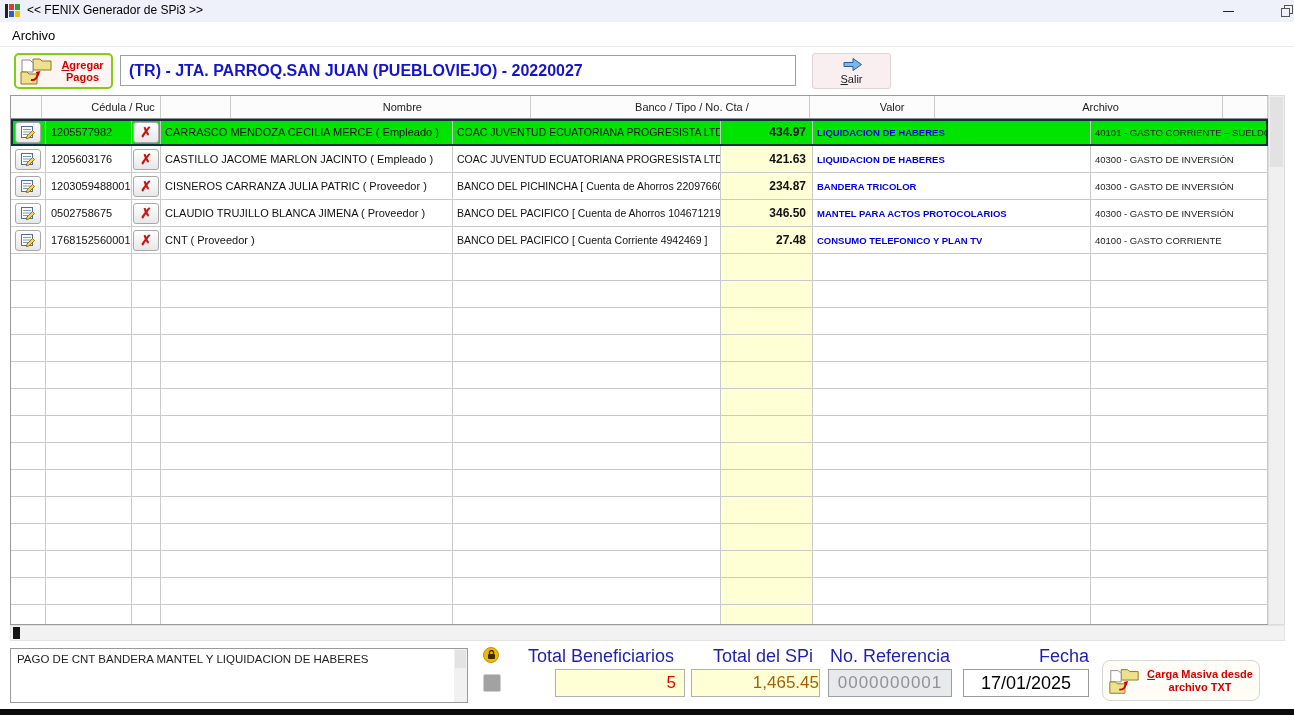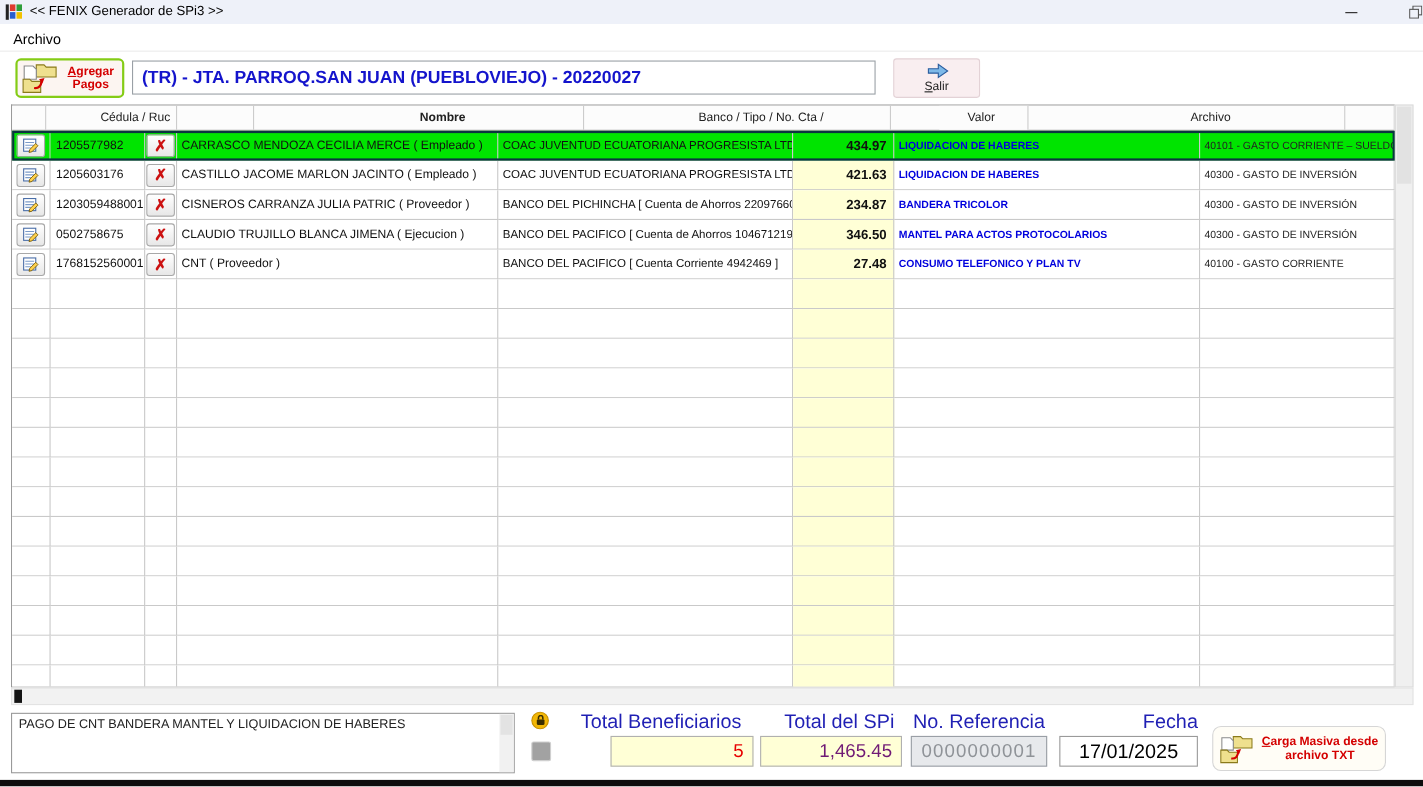--- a/index.html
+++ b/index.html
@@ -70,21 +70,21 @@
   .gray-square { position:absolute; left:483px; top:674px; width:18px; height:18px; background:#a2a2a2;
     border:1px solid #cfcfcf; border-radius:2px; }
   .flabel { position:absolute; top:646px; height:21px; font-size:18px; color:#1f1fb4; white-space:nowrap; }
   .lab-benef { left:516px; width:170px; text-align:center; }
   .lab-total { left:700px; width:126px; text-align:center; }
   .lab-ref   { left:826px; width:128px; text-align:center; }
   .lab-fecha { left:989px; width:100px; text-align:right; }
   .ffield { position:absolute; top:669px; height:28px; border:1px solid #b0b0b0; font-size:17px;
     line-height:26px; overflow:hidden; }
   .fld-benef { left:555px; width:130px; background:#ffffd6; color:#e80000; text-align:right; padding-right:8px; }
-  .fld-total { left:691px; width:129px; background:#ffffd6; color:#701a75; text-align:right; padding-right:8px; }
+  .fld-total { left:691px; width:129px; background:#ffffd6; color:#a16207; text-align:right; }
   .fld-ref   { left:828px; width:124px; background:#e7e9ec; color:#8f9398; text-align:center; letter-spacing:1px; border-color:#9a9fa6; }
   .fld-fecha { left:963px; width:126px; background:#fff; color:#000; text-align:center; font-size:18px; border-color:#9a9a9a; }
   .btn-carga { position:absolute; left:1102px; top:660px; width:158px; height:41px; background:#fffdf6;
     border:1px solid #d6d6d6; border-radius:8px; display:flex; align-items:center; cursor:pointer; }
   .btn-carga .txt { flex:1; font-size:11px; line-height:13px; font-weight:bold; color:#d40000; text-align:center; }
   .bottom-edge { position:absolute; left:0; top:709px; width:1294px; height:6px; background:#0c0c0c; }
   u { text-decoration:underline; }
 </style>
 </head>
 <body>
@@ -134,21 +134,21 @@
     </svg>
     <span class="txt"><u>S</u>alir</span>
   </div>
 </div>
 
 <div class="grid">
   <div class="ghead">
     <div class="cell c-edit"></div>
     <div class="cell c-cedula" style="justify-content:center;padding-left:0;">Cédula / Ruc</div>
     <div class="cell c-x"></div>
-    <div class="cell c-nombre" style="justify-content:center;padding-left:0;font-weight:bold;">Nombre</div>
+    <div class="cell c-nombre" style="justify-content:center;padding-left:0;">Nombre</div>
     <div class="cell c-banco" style="justify-content:center;padding-left:0;">Banco / Tipo / No. Cta /</div>
     <div class="cell c-valor" style="justify-content:center;background:#fcfcfc;font-weight:normal;font-size:11px;padding-right:4px;">Valor</div>
     <div class="cell c-detalle" style="justify-content:center;color:#222;font-weight:normal;font-size:11px;padding-left:0;">Archivo</div>
     <div class="cell c-codigo" style="justify-content:center;font-size:11px;padding-left:0;">Codigo de Ejecucion</div>
   </div>
   <div>
       <div class="grow sel">
         <div class="cell c-edit">
           <button class="mini-btn">
             <svg width="16" height="15" viewBox="0 0 16 15">
@@ -231,21 +231,21 @@
               <path d="M7 11 l5.5 -5.5 2 2 L9 13 l-2.6 .6 z" fill="#ffd24d" stroke="#7a5a00" stroke-width="0.8"></path>
             </svg>
           </button>
         </div>
         <div class="cell c-cedula">0502758675</div>
         <div class="cell c-x">
           <button class="mini-btn">
             <span class="x-glyph">✗</span>
           </button>
         </div>
-        <div class="cell c-nombre">CLAUDIO TRUJILLO BLANCA JIMENA   ( Ejecucion )</div>
+        <div class="cell c-nombre">CLAUDIO TRUJILLO BLANCA JIMENA   ( Proveedor )</div>
         <div class="cell c-banco">BANCO DEL PACIFICO [ Cuenta de Ahorros 1046712194 ]</div>
         <div class="cell c-valor">346.50</div>
         <div class="cell c-detalle">MANTEL PARA ACTOS PROTOCOLARIOS</div>
         <div class="cell c-codigo">40300 - GASTO DE INVERSIÓN</div>
       </div>
       <div class="grow">
         <div class="cell c-edit">
           <button class="mini-btn">
             <svg width="16" height="15" viewBox="0 0 16 15">
               <rect x="1.5" y="1.5" width="11" height="11" fill="#fff" stroke="#4a6ea8"></rect>

